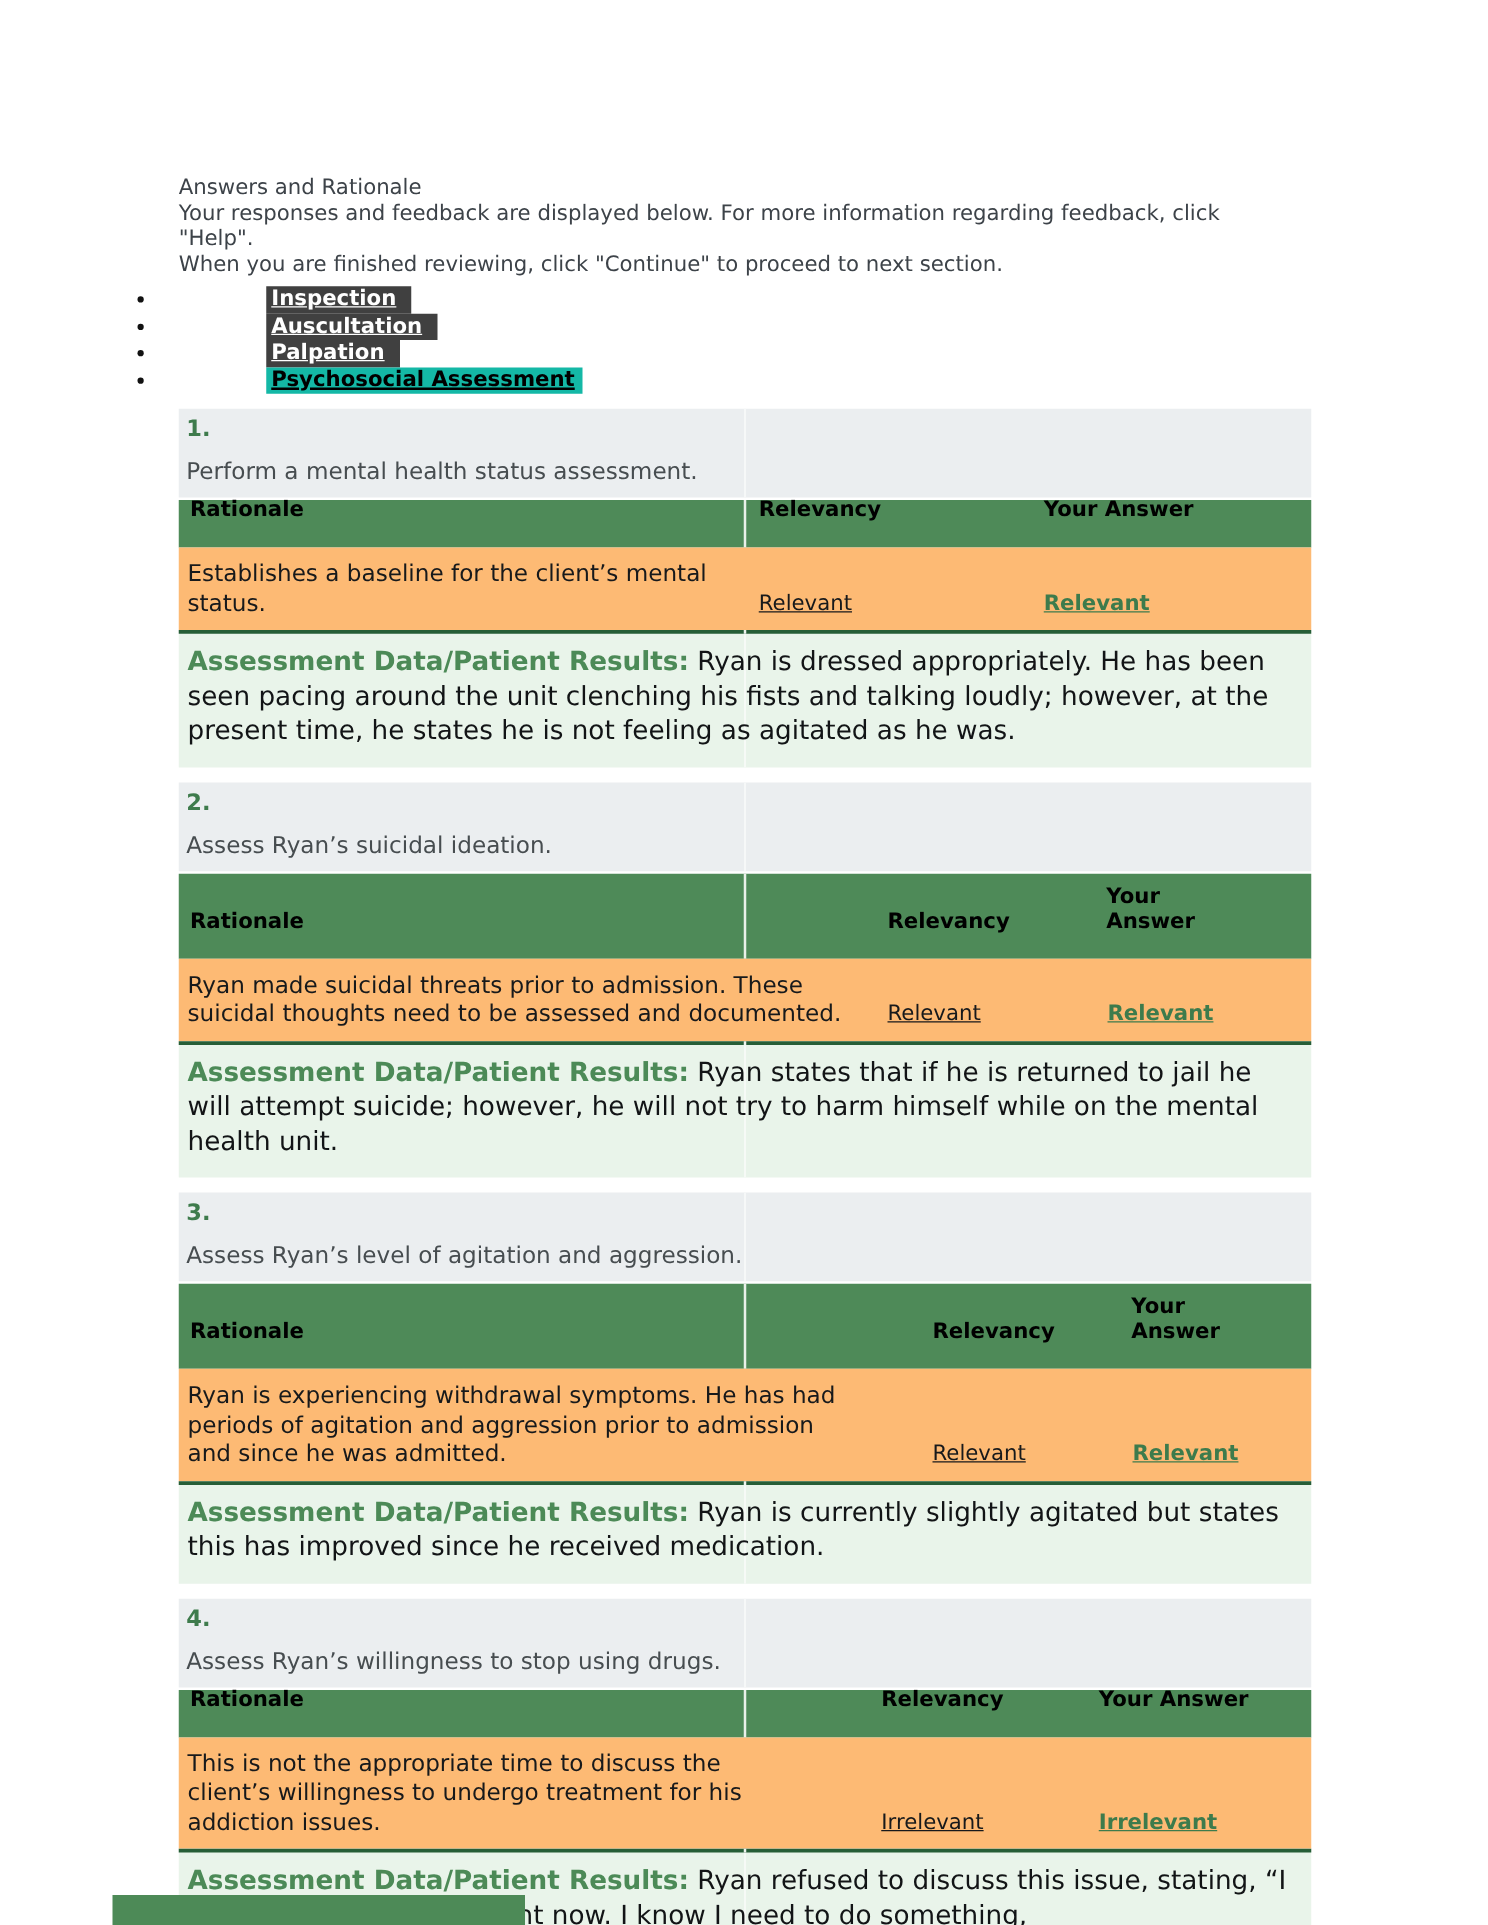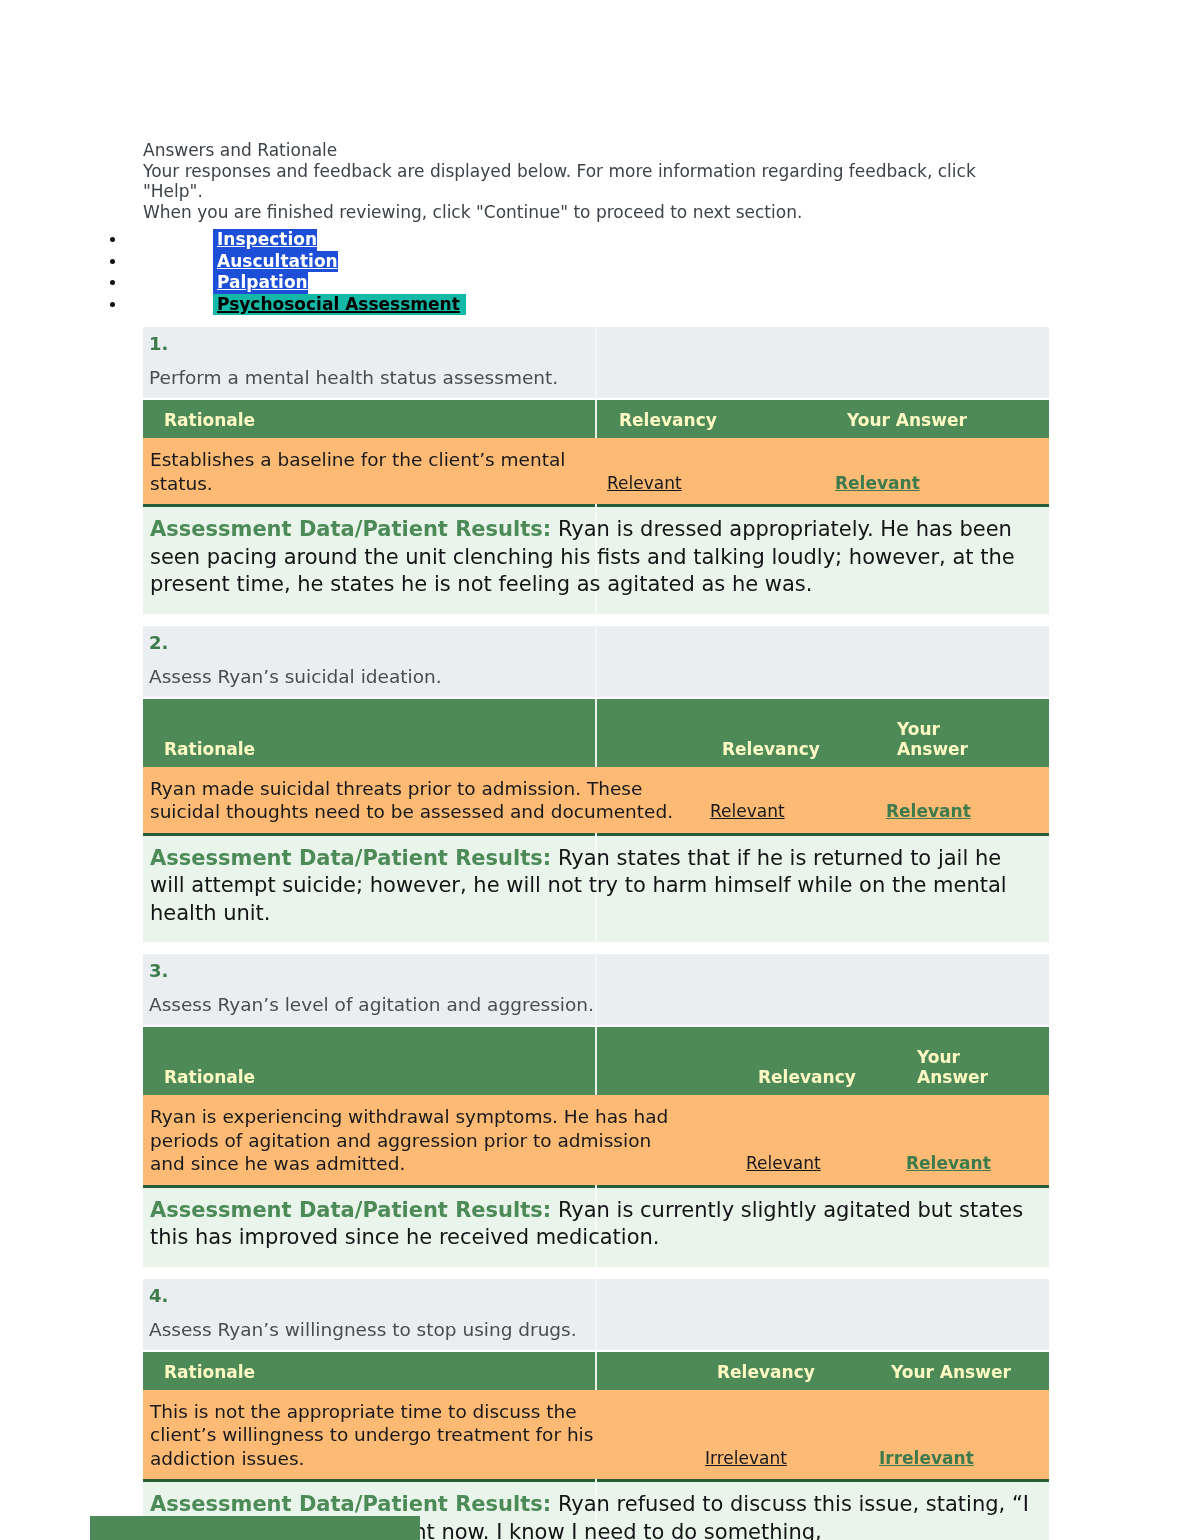--- a/index.html
+++ b/index.html
@@ -12,36 +12,36 @@
 
   
   .title,.intro-p{font-size:17px;line-height:20.5px;color:#3d4349;}
   .intro-p{width:860px;}
 
   
   .bullets{margin-top:7px;}
   .bullet-row{display:flex;align-items:flex-start;line-height:20.5px;margin-left:-33px;}
   .dot{width:5px;height:5px;border-radius:50%;background:#111;margin-top:8px;flex:0 0 auto;}
   .bullet-label{margin-left:98px;font-size:17px;font-weight:bold;}
-  .nav-link{background:#1d4ed8;color:#ffffff;text-decoration:underline;padding:0 0 1px 4px;cursor:pointer;}
+  .nav-link{background:#404040;color:#ffffff;text-decoration:underline;padding:0 12px 1px 4px;cursor:pointer;}
   .nav-current{background:#14b8a6;color:#000000;text-decoration:underline;text-decoration-thickness:2px;padding:0 6px 1px 4px;}
 
   
   .question{margin-top:2px;}
   .qhead{
     background:#ebeef0;padding:6px 0 9px 6px;margin-top:12px;margin-bottom:2px;
     background-image:linear-gradient(to right,transparent 452px,#f6f8f8 452px,#f6f8f8 454px,transparent 454px);
   }
   .qnum{font-size:18px;font-weight:bold;color:#3e7b4c;line-height:21px;display:block;}
   .qprompt{font-size:18.5px;color:#474d50;line-height:23px;margin-top:12px;}
 
   
   .thead{position:relative;background:#4e8a58;}
   .thead .seam{position:absolute;left:452px;top:0;bottom:0;width:2px;background:#e9f1e9;}
-  .thead span{position:absolute;bottom:8px;color:#fef9c3;font-weight:bold;font-size:17px;line-height:20px;margin-left:12px;}
+  .thead span{position:absolute;bottom:20px;color:#000000;font-weight:bold;font-size:17px;line-height:20px;}
   .h-rationale{left:9px;}
   .t1 .thead,.t4 .thead{height:38px;}
   .t2 .thead,.t3 .thead{height:68px;}
   .t1 .h-rel{left:464px;}  .t1 .h-ans{left:692px;}
   .t2 .h-rel{left:567px;}  .t2 .h-ans{left:742px;width:90px;}
   .t3 .h-rel{left:603px;}  .t3 .h-ans{left:762px;width:90px;}
   .t4 .h-rel{left:562px;}  .t4 .h-ans{left:736px;}
 
   
   .trow{position:relative;padding:10px 0 9px 7px;background:#fdba74;}

